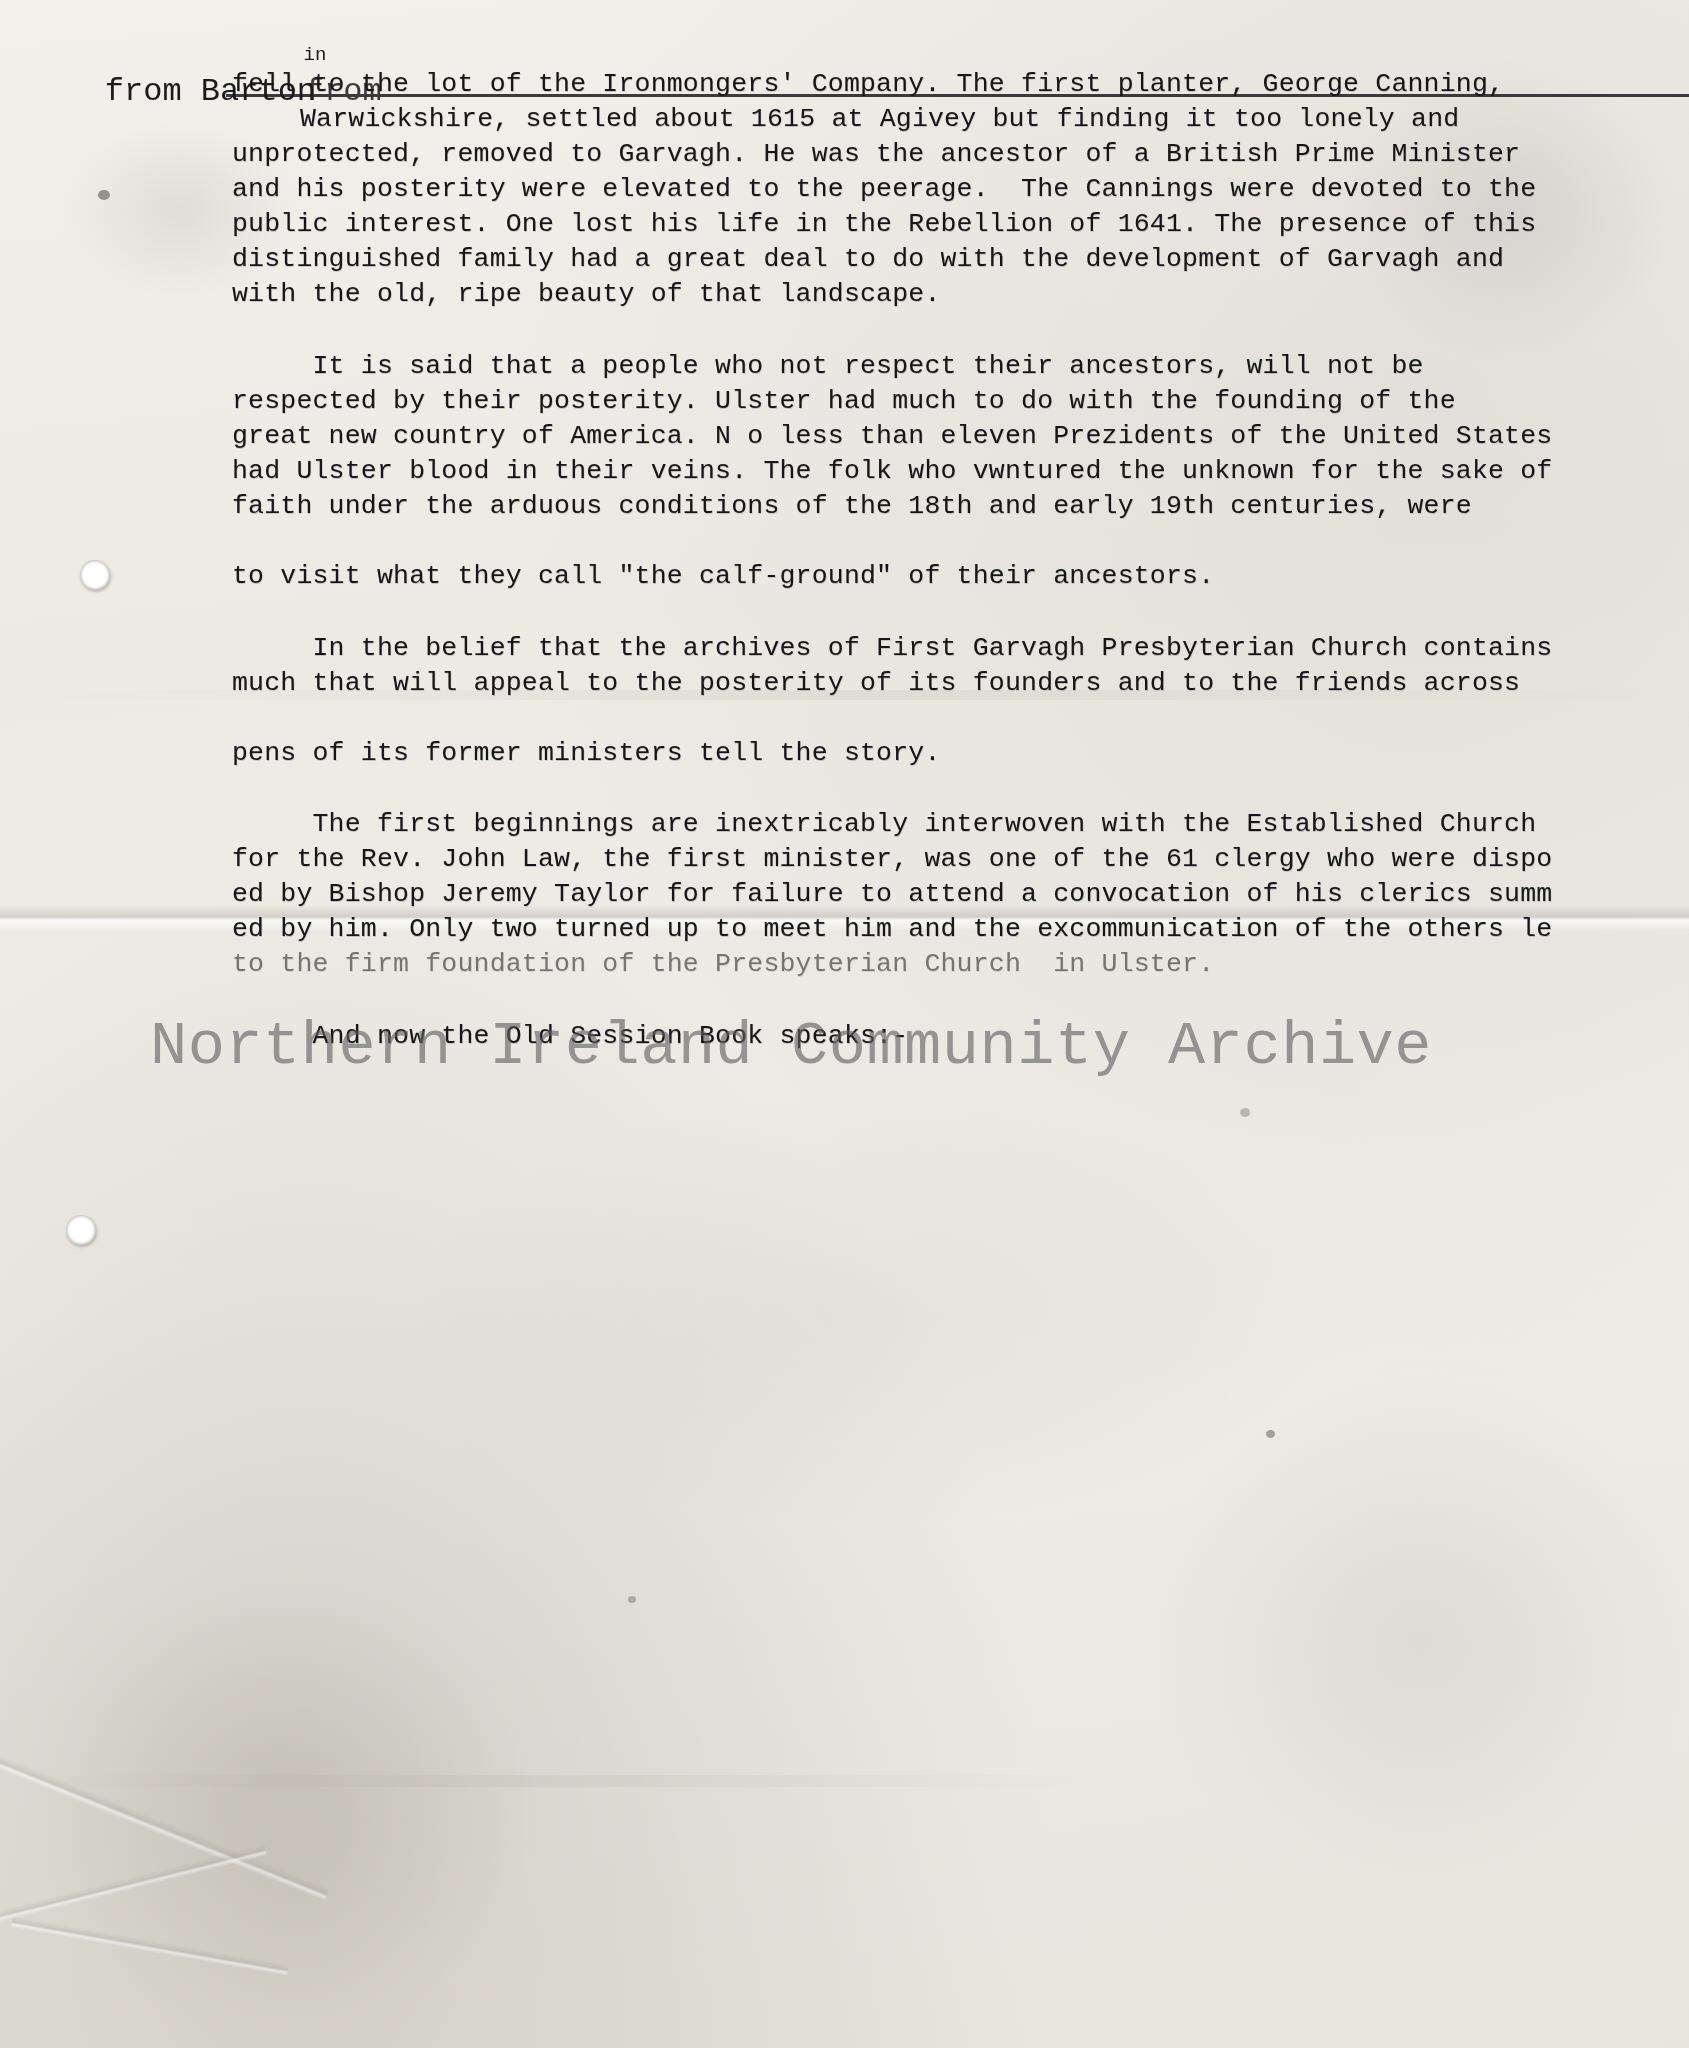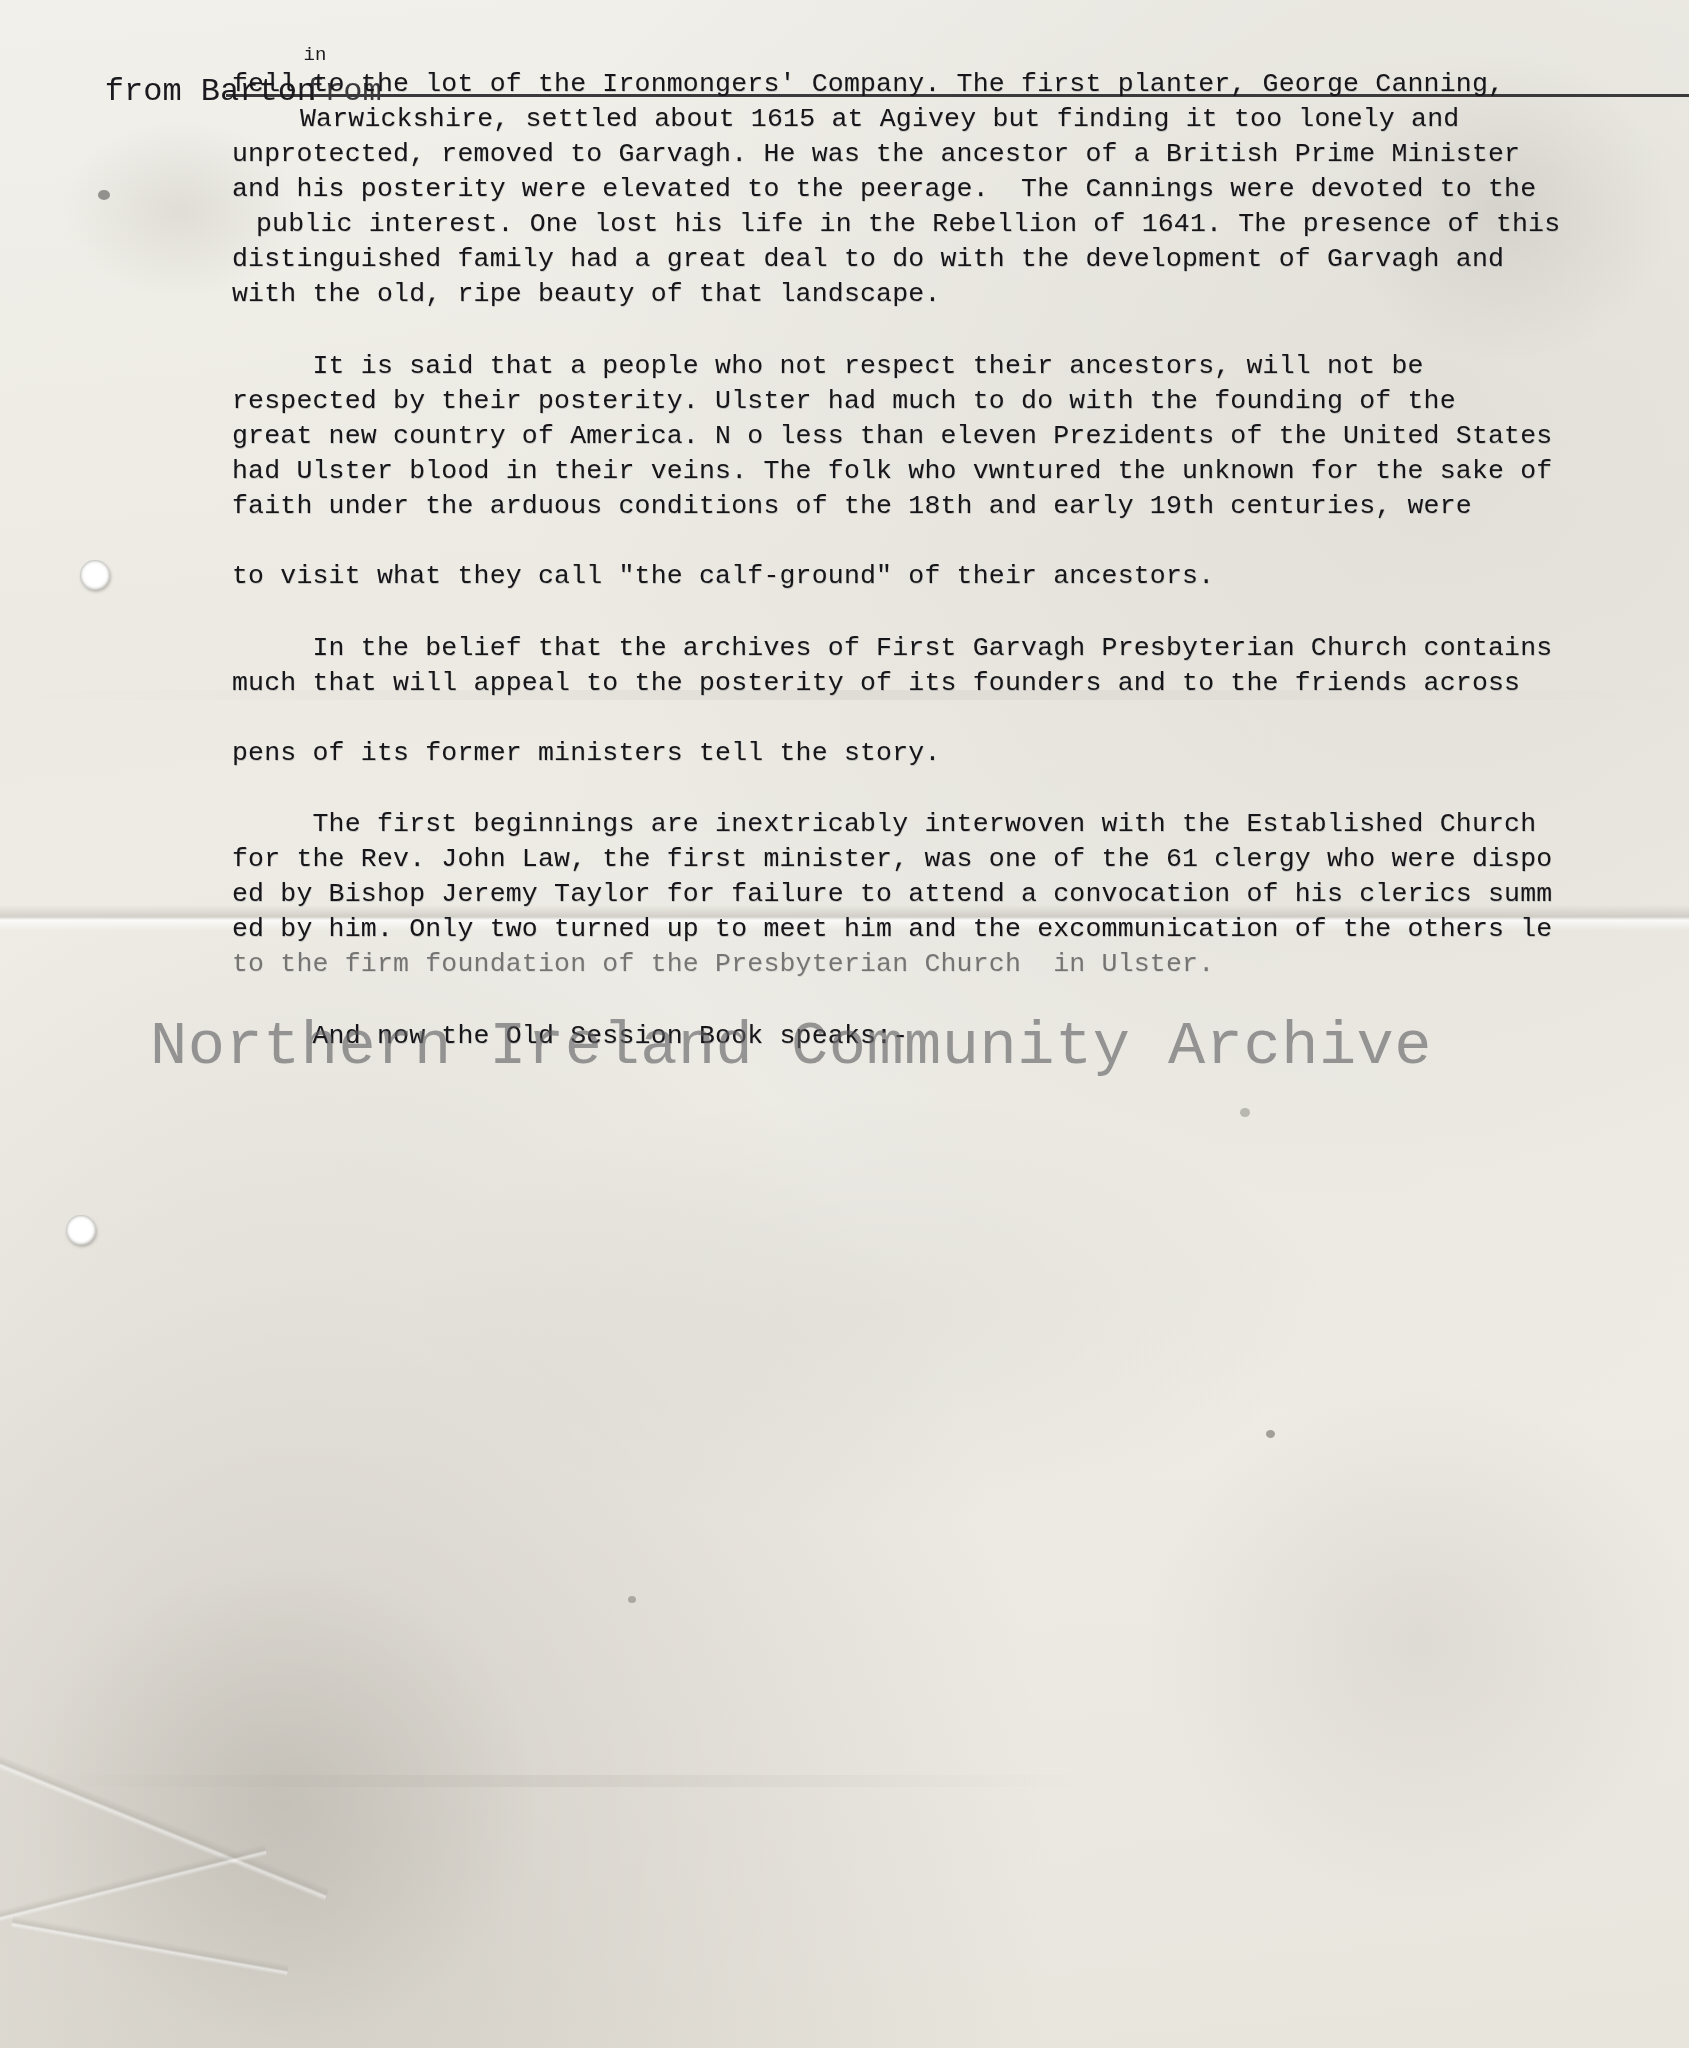--- a/index.html
+++ b/index.html
@@ -178,21 +178,21 @@
     </div>
     <div class="para" style="position:absolute;left:300px;top:33px;">
       <span class="line">Warwickshire, settled about 1615 at Agivey but finding it too lonely and</span>
     </div>
     <div class="para" style="position:absolute;left:232px;top:68px;">
       <span class="line">unprotected, removed to Garvagh. He was the ancestor of a British Prime Minister</span>
     </div>
     <div class="para" style="position:absolute;left:232px;top:103px;">
       <span class="line">and his posterity were elevated to the peerage.  The Cannings were devoted to the</span>
     </div>
-    <div class="para" style="position:absolute;left:232px;top:138px;margin-left:24px;">
+    <div class="para" style="position:absolute;left:232px;top:138px;">
       <span class="line">public interest. One lost his life in the Rebellion of 1641. The presence of this</span>
     </div>
     <div class="para" style="position:absolute;left:232px;top:173px;">
       <span class="line">distinguished family had a great deal to do with the development of Garvagh and</span>
     </div>
     <div class="para" style="position:absolute;left:232px;top:208px;">
       <span class="line">with the old, ripe beauty of that landscape.</span>
     </div>
 
     

